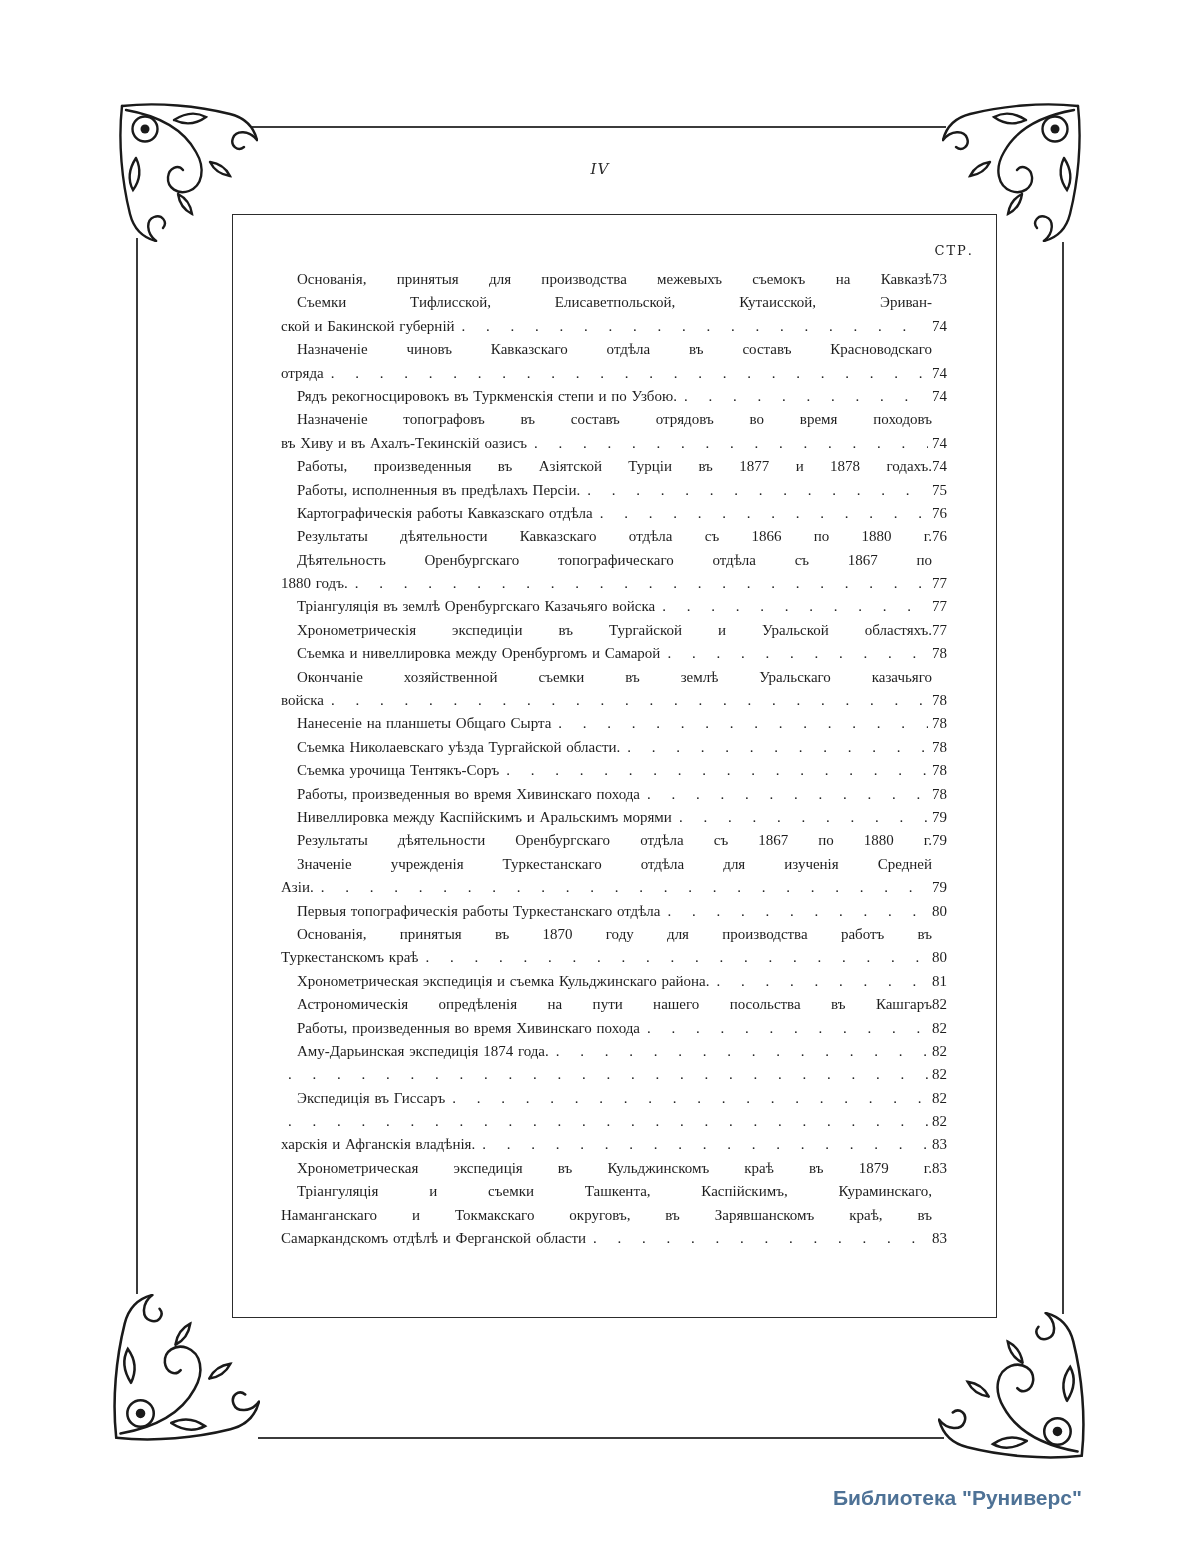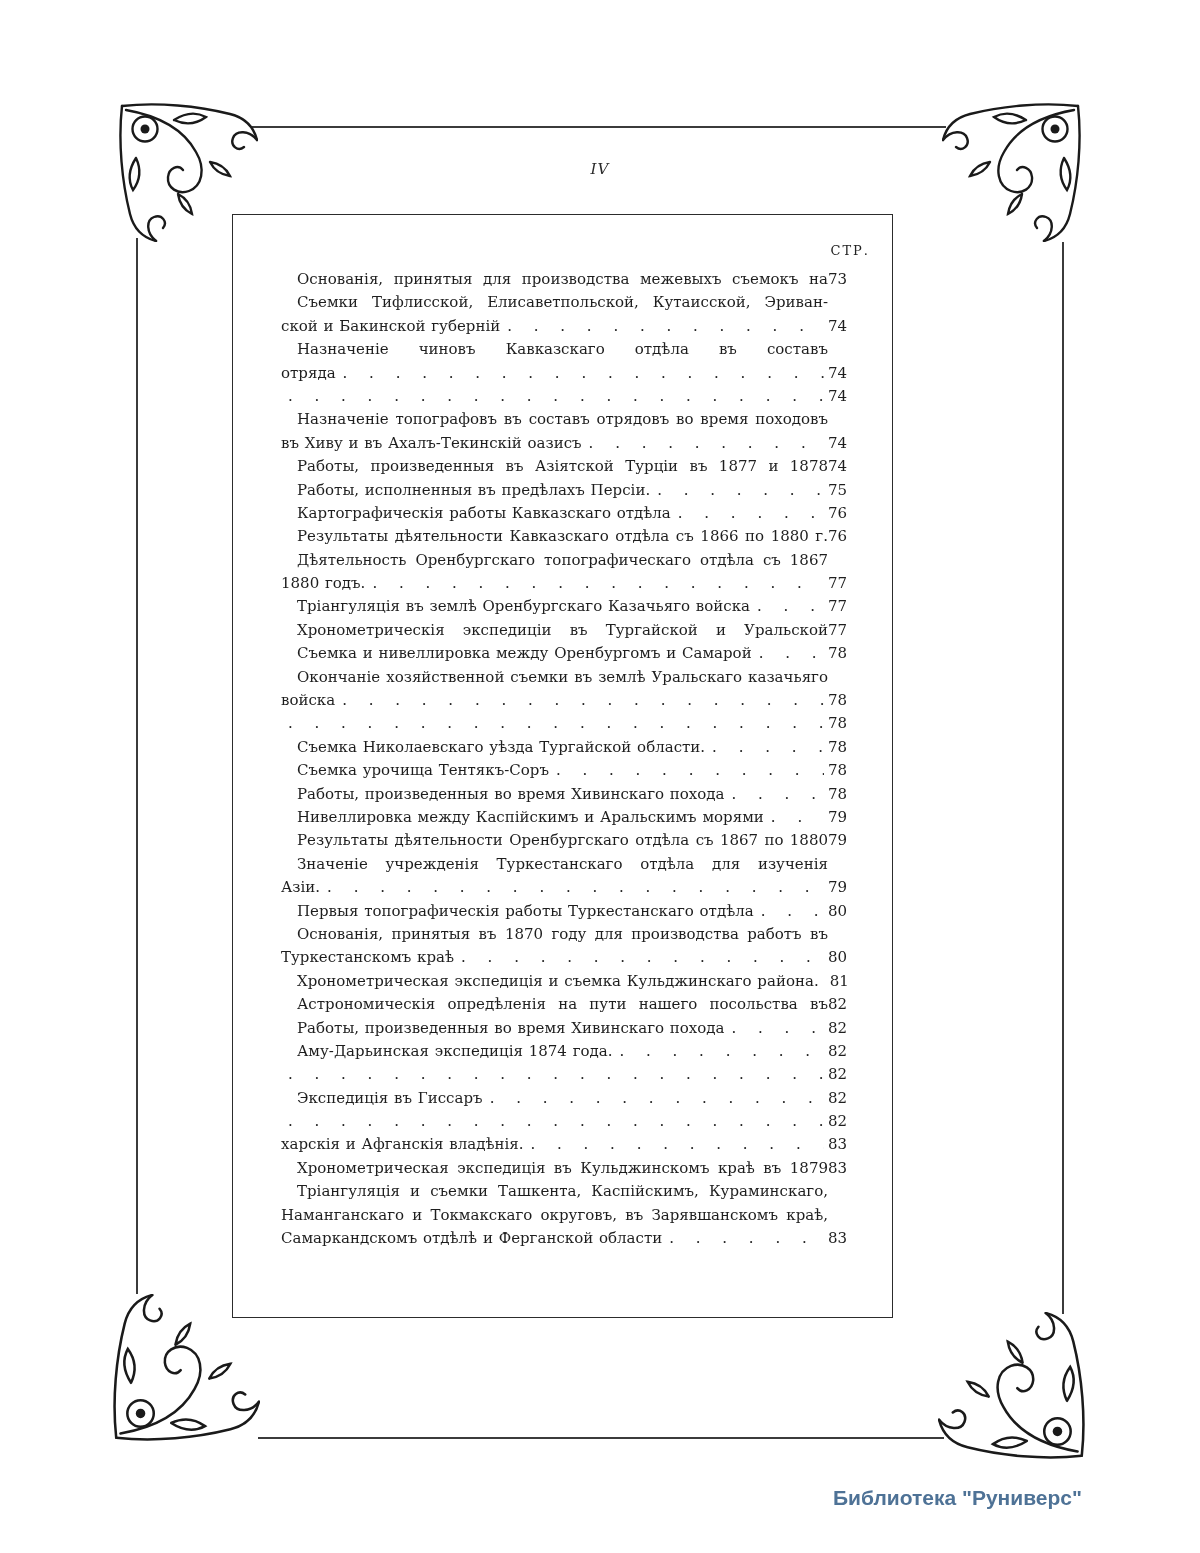--- a/index.html
+++ b/index.html
@@ -24,34 +24,35 @@
   #corner-bl { left: 112px; top: 1294px; width: 148px; height: 148px; transform: scaleY(-1); }
   #corner-br { left: 938px; top: 1312px; width: 148px; height: 148px; transform: scale(-1,-1); }
   
   .folio {
     position: absolute; top: 160px; left: 136px; width: 928px;
     text-align: center; font-size: 15px; letter-spacing: 1px; color: #2a2a2a; font-style: italic;
   }
   
   .content-box {
     position: absolute; left: 232px; top: 214px;
-    width: 661px; height: 1104px;
+    width: 765px; height: 1104px;
     border: 1.2px solid #2c2c2c;
     padding: 28px 22px 0 48px;
     background: #ffffff;
   }
   .col-header {
     text-align: right; font-size: 13px; letter-spacing: 2px;
     margin-bottom: 10px; color: #222;
   }
   .line {
     display: flex; align-items: baseline;
     height: 23.4px; line-height: 23.4px;
     font-size: 15px; overflow: hidden;
     word-spacing: 1px;
+    font-family: Liberation Serif, serif;
   }
   .line .t { flex: 0 0 auto; text-align: right; }
   .line.ind .t { padding-left: 16px; }
   .line.j .t {
     flex: 1 1 auto; min-width: 0;
     text-align: justify; text-align-last: justify;
   }
   .leader {
     flex: 1 1 0; min-width: 0; overflow: hidden; white-space: nowrap;
     margin: 0 4px 0 7px; letter-spacing: 8px; color: #222;
@@ -126,20 +127,21 @@
         <div class="line j ind">
           <span class="t">Назначеніе чиновъ Кавказскаго отдѣла въ составъ Красноводскаго</span>
           <span class="pg"></span>
         </div>
         <div class="line">
           <span class="t">отряда</span>
           <span class="leader">. . . . . . . . . . . . . . . . . . . . . . . . . . . . . . . . . . . . . . . . . . . . . . . . . . . . . . . . . . . . </span>
           <span class="pg">74</span>
         </div>
         <div class="line ind">
+          <span class="t">Рядъ рекогносцировокъ въ Туркменскія степи и по Узбою.</span>
           <span class="leader">. . . . . . . . . . . . . . . . . . . . . . . . . . . . . . . . . . . . . . . . . . . . . . . . . . . . . . . . . . . . </span>
           <span class="pg">74</span>
         </div>
         <div class="line j ind">
           <span class="t">Назначеніе топографовъ въ составъ отрядовъ во время походовъ</span>
           <span class="pg"></span>
         </div>
         <div class="line">
           <span class="t">въ Хиву и въ Ахалъ-Текинскій оазисъ</span>
           <span class="leader">. . . . . . . . . . . . . . . . . . . . . . . . . . . . . . . . . . . . . . . . . . . . . . . . . . . . . . . . . . . . </span>
@@ -189,20 +191,21 @@
         <div class="line j ind">
           <span class="t">Окончаніе хозяйственной съемки въ землѣ Уральскаго казачьяго</span>
           <span class="pg"></span>
         </div>
         <div class="line">
           <span class="t">войска</span>
           <span class="leader">. . . . . . . . . . . . . . . . . . . . . . . . . . . . . . . . . . . . . . . . . . . . . . . . . . . . . . . . . . . . </span>
           <span class="pg">78</span>
         </div>
         <div class="line ind">
+          <span class="t">Нанесеніе на планшеты Общаго Сырта</span>
           <span class="leader">. . . . . . . . . . . . . . . . . . . . . . . . . . . . . . . . . . . . . . . . . . . . . . . . . . . . . . . . . . . . </span>
           <span class="pg">78</span>
         </div>
         <div class="line ind">
           <span class="t">Съемка Николаевскаго уѣзда Тургайской области.</span>
           <span class="leader">. . . . . . . . . . . . . . . . . . . . . . . . . . . . . . . . . . . . . . . . . . . . . . . . . . . . . . . . . . . . </span>
           <span class="pg">78</span>
         </div>
         <div class="line ind">
           <span class="t">Съемка урочища Тентякъ-Соръ</span>

